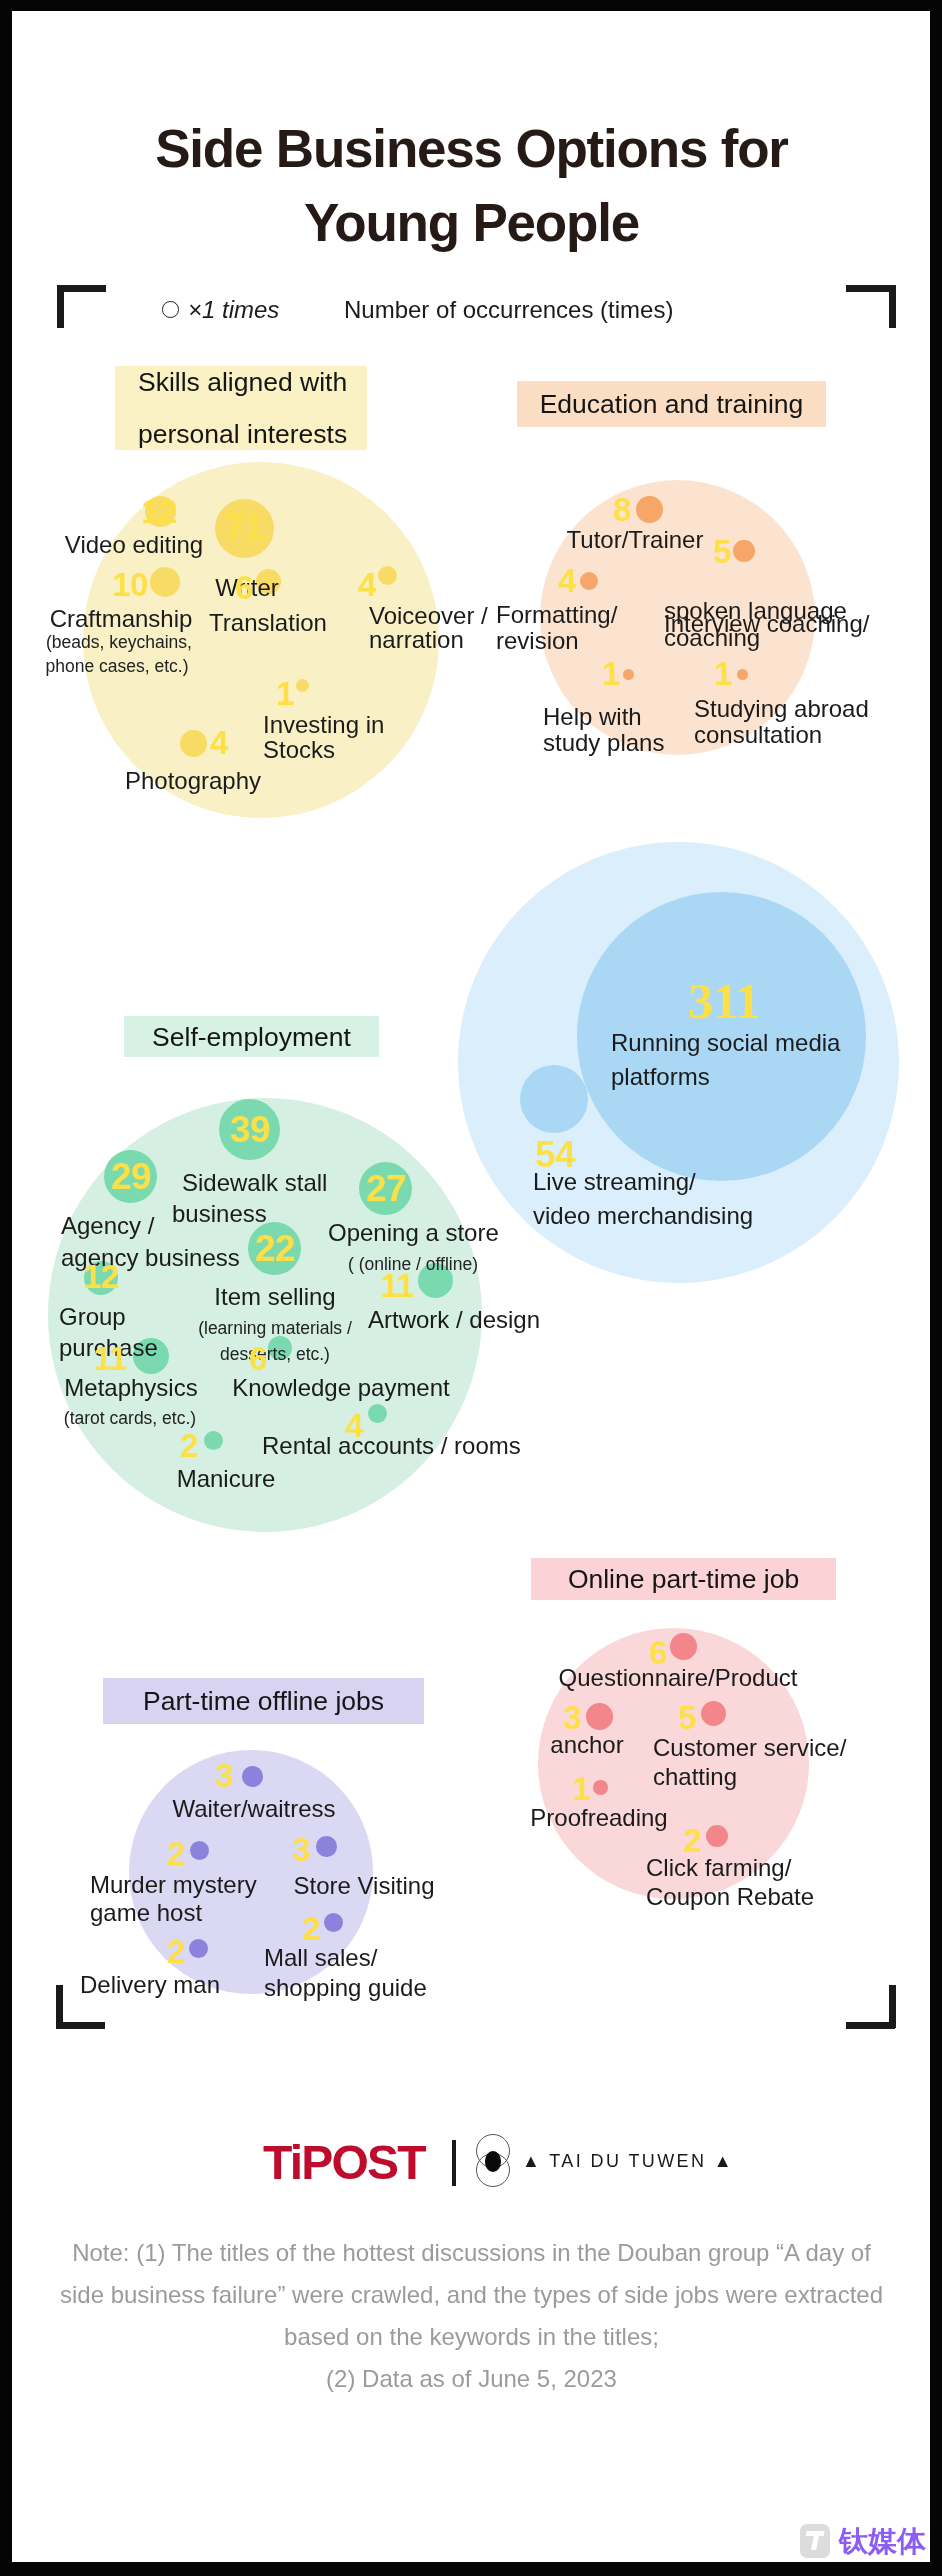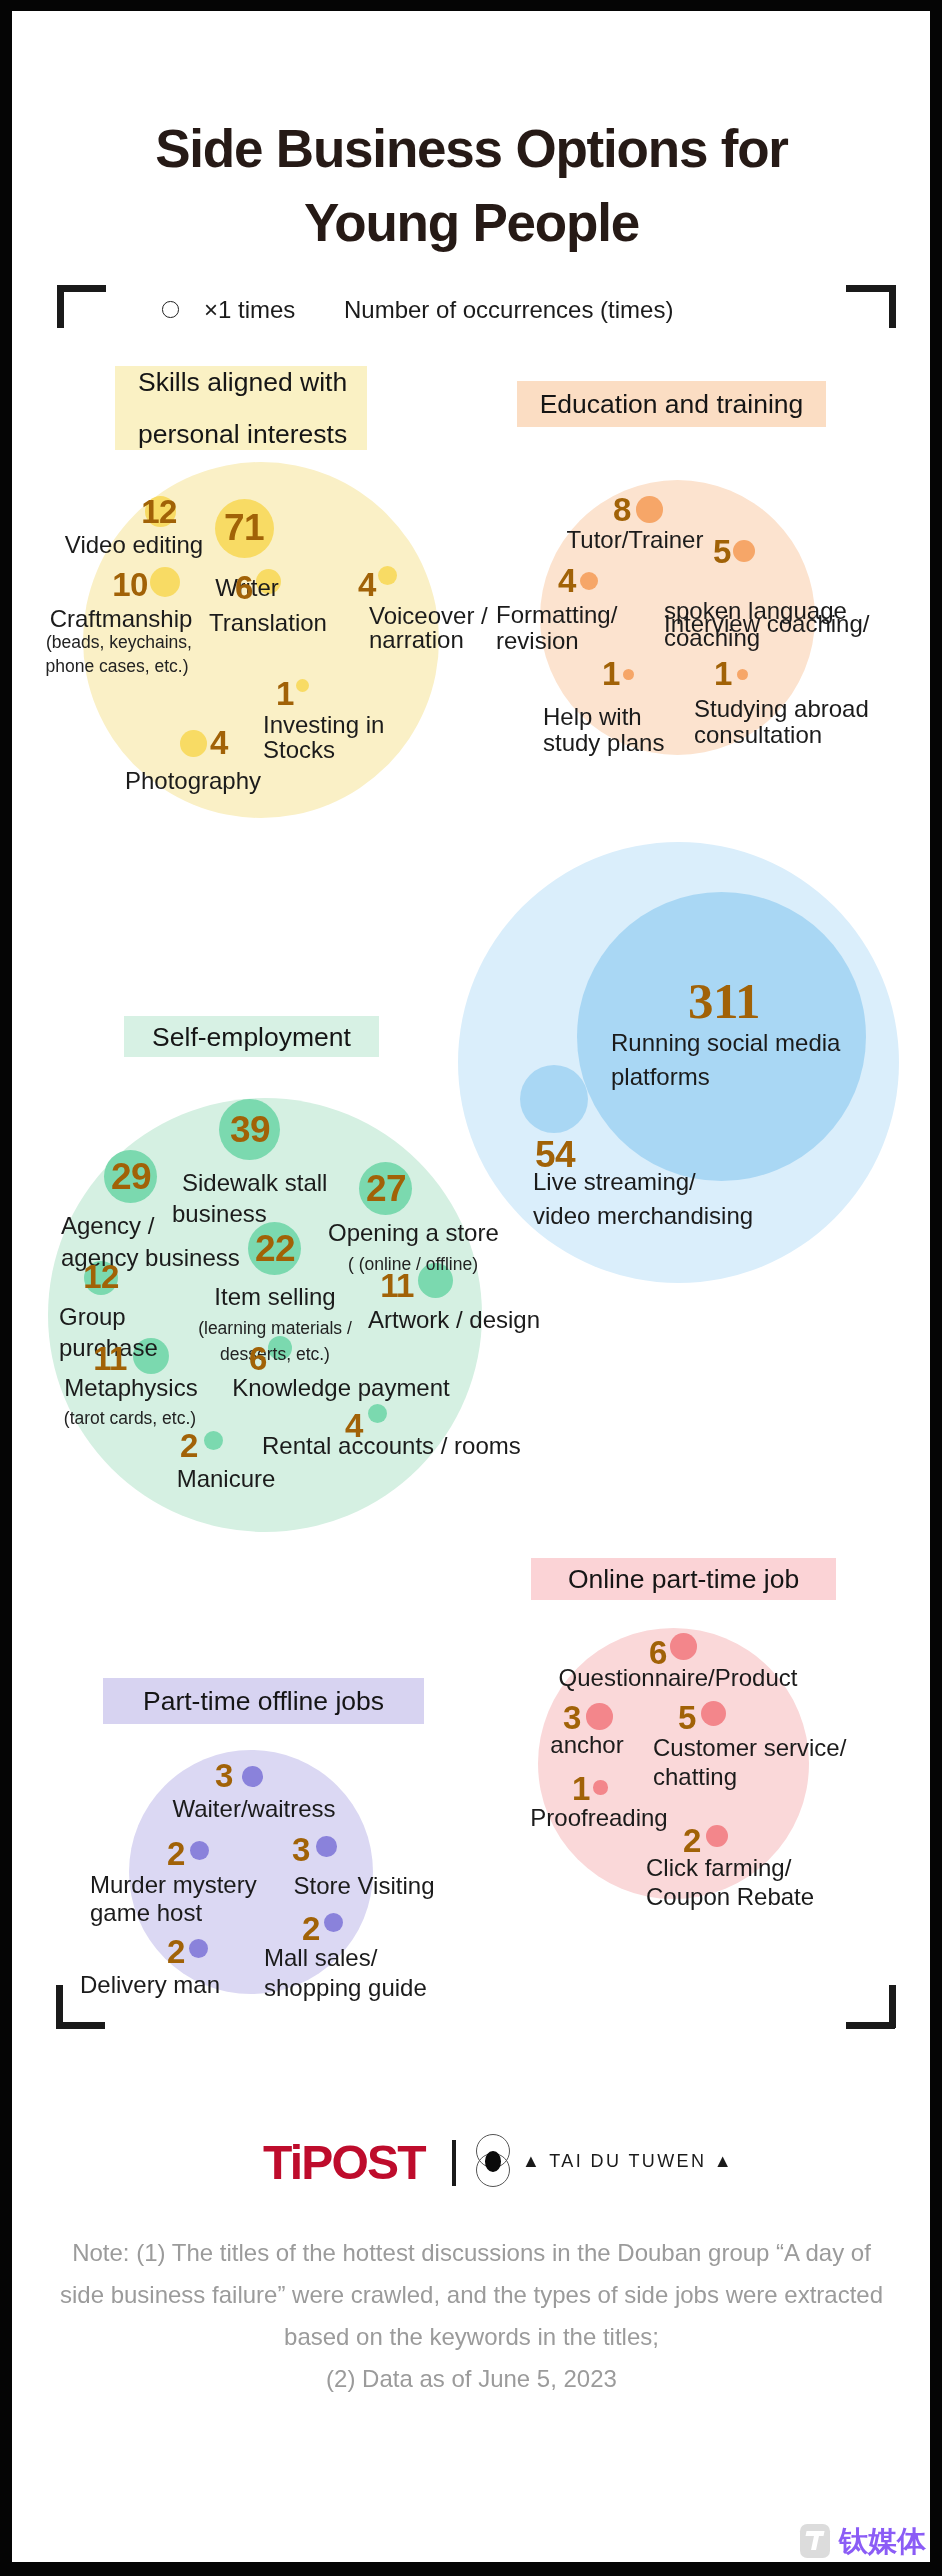--- a/index.html
+++ b/index.html
@@ -22,21 +22,21 @@
   .legend-text{position:absolute;font-size:24px;color:#1b1b1b;white-space:nowrap;transform:translateY(-50%);z-index:3;}
   .seclabel{
     position:absolute;z-index:4;display:flex;align-items:center;justify-content:center;
     font-size:26.5px;color:#151515;line-height:36px;white-space:nowrap;gap:16px;
   }
   .seclabel.two{flex-direction:column;align-items:flex-start;justify-content:center;padding-left:23px;box-sizing:border-box;}
   .bigcircle{position:absolute;border-radius:50%;z-index:1;}
   .bubble{position:absolute;border-radius:50%;z-index:2;}
   .num{
     position:absolute;transform:translate(-50%,-50%);font-weight:bold;font-size:33px;
-    color:#a16207;white-space:nowrap;z-index:3;letter-spacing:-0.6px;
+    color:#fde047;white-space:nowrap;z-index:3;letter-spacing:-0.6px;
   }
   .num.md{font-size:37px;}
   .num.xl{font-size:51px;font-family:Liberation Serif, serif;}
   .lbl{position:absolute;font-size:24px;color:#1b1b1b;white-space:nowrap;z-index:3;line-height:1;}
   .lbl.c{transform:translate(-50%,-50%);}
   .lbl.l{transform:translateY(-50%);}
   .sub{font-size:17.5px;color:#222;}
   
   .brand{
     position:absolute;left:263px;top:2162px;transform:translateY(-50%);
@@ -83,21 +83,21 @@
   <div class="bracket" style="left:56px;top:1985px;">
     <div class="v" style="left:0;top:0;"></div>
       <div class="h" style="left:0;top:37px;"></div>
   </div>
   <div class="bracket" style="left:846px;top:1985px;">
     <div class="v" style="left:43px;top:0;"></div>
       <div class="h" style="left:0;top:37px;"></div>
   </div>
 
   <div class="legend-circle"></div>
-  <div class="legend-text" style="left:204px;top:310px;">×1 times</div>
+  <div class="legend-text" style="left:188px;top:310px;font-style:italic;">×1 times</div>
   <div class="legend-text" style="left:344px;top:310px;">Number of occurrences (times)</div>
 
   <div class="seclabel two" style="left:115px;top:366px;width:252px;height:84px;background:#faf1c4;">
     <div>Skills aligned with</div>
     <div>personal interests</div>
   </div>
   <div class="bigcircle" style="left:83px;top:462px;width:356px;height:356px;background:#faf0c6;"></div>
 
   <div class="bubble" style="left:215px;top:499px;width:59px;height:59px;background:#f8db64;"></div>
   <div class="num md" style="left:244px;top:528px;">71</div>

